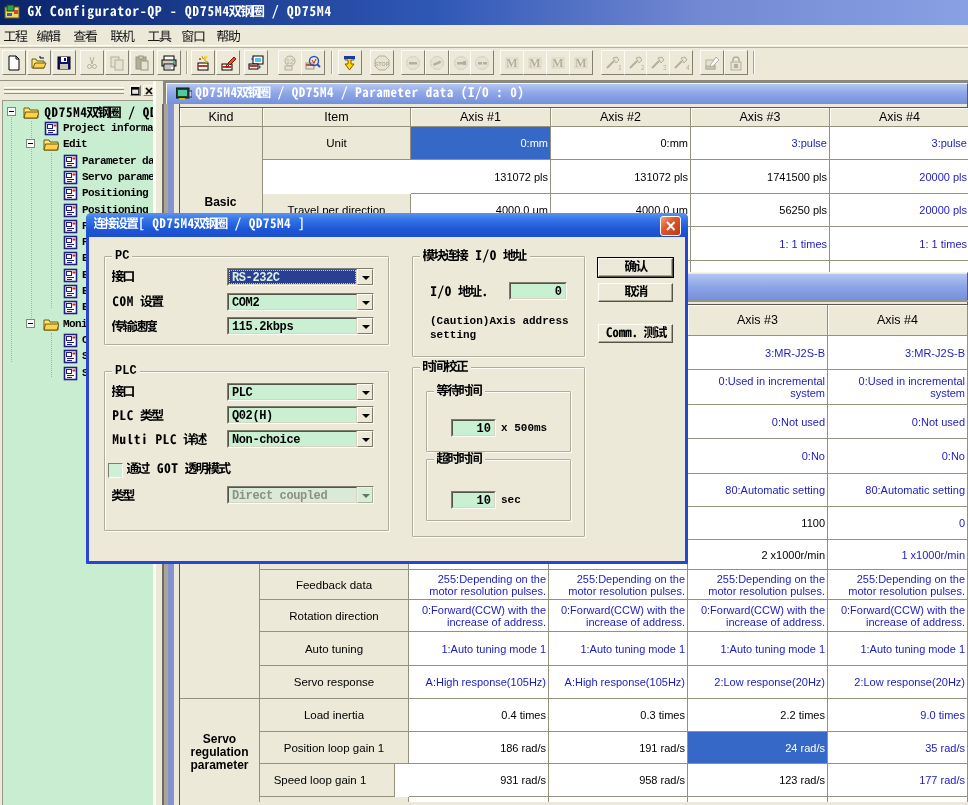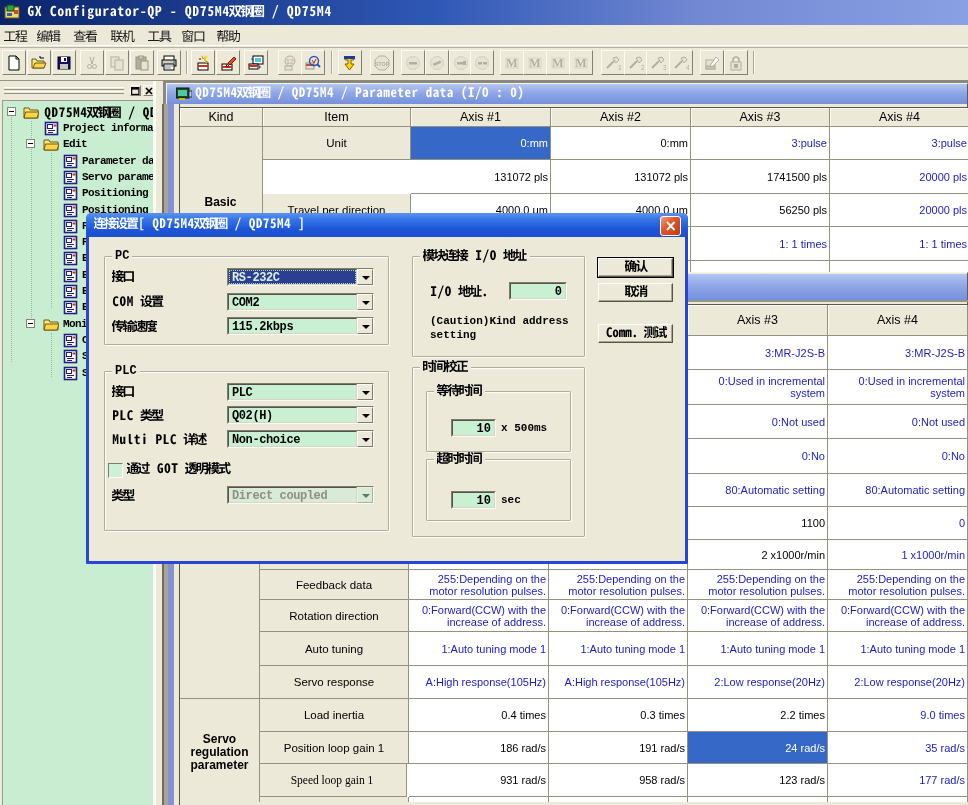--- a/index.html
+++ b/index.html
@@ -394,21 +394,21 @@
     <div class="icell" style="left:97px;top:619px;width:149px;height:33px;">Load inertia</div>
     <div class="vcell cellk" style="left:246px;top:619px;width:140px;height:33px;">0.4 times</div>
     <div class="vcell cellk" style="left:386px;top:619px;width:139px;height:33px;">0.3 times</div>
     <div class="vcell cellk" style="left:525px;top:619px;width:140px;height:33px;text-align:center;">2.2 times</div>
     <div class="vcell cellb" style="left:665px;top:619px;width:140px;height:33px;">9.0 times</div>
     <div class="icell" style="left:97px;top:652px;width:149px;height:32px;">Position loop gain 1</div>
     <div class="vcell cellk" style="left:246px;top:652px;width:140px;height:32px;">186 rad/s</div>
     <div class="vcell cellk" style="left:386px;top:652px;width:139px;height:32px;">191 rad/s</div>
     <div class="vcell sel" style="left:525px;top:652px;width:140px;height:32px;">24 rad/s</div>
     <div class="vcell cellb" style="left:665px;top:652px;width:140px;height:32px;">35 rad/s</div>
-    <div class="icell" style="left:95px;top:684px;width:149px;height:33px;font-family:Liberation Serif, serif;">Speed loop gain 1</div>
+    <div class="icell" style="left:83px;top:684px;width:149px;height:33px;">Speed loop gain 1</div>
     <div class="vcell cellk" style="left:246px;top:684px;width:140px;height:33px;">931 rad/s</div>
     <div class="vcell cellk" style="left:386px;top:684px;width:139px;height:33px;">958 rad/s</div>
     <div class="vcell cellk" style="left:525px;top:684px;width:140px;height:33px;">123 rad/s</div>
     <div class="vcell cellb" style="left:665px;top:684px;width:140px;height:33px;">177 rad/s</div>
     <div class="icell" style="left:97px;top:717px;width:149px;height:8px;"></div>
     <div class="vcell cellk" style="left:246px;top:717px;width:140px;height:8px;"></div>
     <div class="vcell cellk" style="left:386px;top:717px;width:139px;height:8px;"></div>
     <div class="vcell cellk" style="left:525px;top:717px;width:140px;height:8px;"></div>
     <div class="vcell cellk" style="left:665px;top:717px;width:140px;height:8px;"></div>
     <div class="kcell" style="left:17px;top:256px;width:80px;height:363px;border-bottom:1px solid #94927f"></div>
@@ -630,21 +630,21 @@
       <div class="grp" style="left:323px;top:19px;width:173px;height:101px"></div>
       <div class="glab" style="left:331px;top:12px"><svg class="tx" width="104" height="14" viewBox="0 0 104 14">
           <path transform="translate(0 11)" d="M5.8 -5.3H9.3V-4.7H5.8ZM5.8 -6.8H9.3V-6.3H5.8ZM8.5 -11.0V-10.2H7.0V-11.0H5.5V-10.2H3.9V-8.9H5.5V-8.1H7.0V-8.9H8.5V-8.1H10.0V-8.9H11.4V-10.2H10.0V-11.0ZM4.3 -7.9V-3.6H6.8C6.8 -3.3 6.7 -3.1 6.7 -2.8H3.7V-1.6H6.2C5.7 -0.9 4.8 -0.4 3.2 -0.1C3.5 0.2 3.9 0.8 4.0 1.2C6.2 0.7 7.2 -0.2 7.8 -1.3C8.4 -0.1 9.4 0.7 10.9 1.1C11.1 0.8 11.5 0.2 11.8 -0.1C10.7 -0.4 9.8 -0.9 9.2 -1.6H11.5V-2.8H8.2L8.3 -3.6H10.8V-7.9ZM1.1 -11.0V-8.6H-0.4V-7.2H1.1V-6.9C0.7 -5.4 0.1 -3.7 -0.7 -2.8C-0.4 -2.3 -0.1 -1.6 0.1 -1.2C0.4 -1.7 0.8 -2.5 1.1 -3.3V1.2H2.5V-4.7C2.8 -4.2 3.1 -3.6 3.2 -3.2L4.1 -4.3C3.9 -4.7 2.9 -6.2 2.5 -6.7V-7.2H3.7V-8.6H2.5V-11.0Z M20.4 -5.2H18.9C18.9 -5.6 18.9 -5.9 18.9 -6.3V-7.5H20.4ZM17.4 -10.9V-9.0H15.5V-7.5H17.4V-6.3C17.4 -5.9 17.4 -5.6 17.4 -5.2H15.2V-3.7H17.2C16.8 -2.3 15.9 -0.9 13.8 0.0C14.1 0.3 14.7 0.8 14.9 1.2C17.1 0.1 18.1 -1.3 18.6 -3.0C19.2 -1.1 20.2 0.4 21.8 1.2C22.1 0.8 22.6 0.1 22.9 -0.2C21.4 -0.8 20.3 -2.1 19.8 -3.7H22.7V-5.2H21.8V-9.0H18.9V-10.9ZM10.6 -2.5 11.3 -0.9C12.4 -1.4 13.9 -2.1 15.2 -2.8L14.9 -4.2L13.7 -3.7V-6.6H15.0V-8.0H13.7V-10.9H12.3V-8.0H10.9V-6.6H12.3V-3.1C11.7 -2.8 11.1 -2.6 10.6 -2.5Z M22.4 -10.2C23.0 -9.4 23.8 -8.4 24.1 -7.7L25.4 -8.6C25.1 -9.3 24.2 -10.2 23.6 -10.9ZM25.0 -6.7H22.0V-5.3H23.5V-1.7C22.9 -1.5 22.3 -1.0 21.7 -0.3L22.8 1.3C23.2 0.5 23.8 -0.4 24.2 -0.4C24.5 -0.4 24.9 0.0 25.5 0.4C26.5 0.9 27.6 1.1 29.3 1.1C30.7 1.1 32.9 1.0 33.8 0.9C33.8 0.4 34.1 -0.4 34.3 -0.8C33.0 -0.6 30.8 -0.5 29.4 -0.5C27.9 -0.5 26.6 -0.6 25.8 -1.1C25.4 -1.3 25.2 -1.5 25.0 -1.6ZM26.4 -5.0C26.5 -5.2 27.1 -5.3 27.6 -5.3H29.4V-4.1H25.6V-2.6H29.4V-0.8H31.0V-2.6H33.8V-4.1H31.0V-5.3H33.3V-6.7H31.0V-8.0H29.4V-6.7H27.9C28.2 -7.2 28.5 -7.8 28.8 -8.4H33.7V-9.8H29.3L29.7 -10.6L28.0 -11.1C27.9 -10.6 27.8 -10.2 27.6 -9.8H25.7V-8.4H27.1C26.9 -7.9 26.7 -7.5 26.6 -7.3C26.3 -6.9 26.1 -6.6 25.9 -6.5C26.0 -6.1 26.3 -5.4 26.4 -5.0Z M34.5 -11.0V-8.6H33.2V-7.1H34.5V-4.8C33.9 -4.7 33.4 -4.5 33.0 -4.4L33.3 -3.0L34.5 -3.3V-0.6C34.5 -0.4 34.5 -0.4 34.3 -0.4C34.1 -0.3 33.7 -0.3 33.2 -0.4C33.4 0.1 33.6 0.7 33.6 1.1C34.5 1.1 35.0 1.0 35.4 0.8C35.8 0.5 35.9 0.2 35.9 -0.6V-3.7L37.1 -4.1L36.9 -5.5L35.9 -5.2V-7.1H37.0V-8.6H35.9V-11.0ZM39.8 -8.6H42.4C42.2 -8.0 41.9 -7.4 41.6 -6.9H39.8L40.5 -7.2C40.4 -7.6 40.1 -8.1 39.8 -8.6ZM40.0 -10.7C40.1 -10.5 40.3 -10.2 40.4 -9.9H37.7V-8.6H39.4L38.5 -8.2C38.8 -7.8 39.1 -7.3 39.2 -6.9H37.3V-5.6H40.0C39.9 -5.2 39.7 -4.8 39.5 -4.4H37.1V-3.1H38.7C38.4 -2.6 38.0 -2.1 37.7 -1.7C38.5 -1.4 39.3 -1.1 40.1 -0.8C39.3 -0.5 38.2 -0.3 36.9 -0.2C37.1 0.2 37.4 0.7 37.5 1.1C39.3 0.9 40.7 0.5 41.7 -0.1C42.6 0.4 43.5 0.8 44.1 1.2L45.0 0.0C44.5 -0.3 43.7 -0.7 42.9 -1.1C43.3 -1.6 43.6 -2.3 43.9 -3.1H45.3V-4.4H41.1C41.2 -4.7 41.4 -5.1 41.5 -5.4L40.4 -5.6H45.2V-6.9H43.0C43.3 -7.3 43.6 -7.8 43.8 -8.2L42.7 -8.6H44.9V-9.9H42.0C41.9 -10.2 41.7 -10.6 41.5 -10.9ZM42.3 -3.1C42.1 -2.5 41.8 -2.1 41.5 -1.7C40.9 -1.9 40.4 -2.1 39.8 -2.3L40.3 -3.1Z M53.0 0.0H58.2V-1.6H56.5V-8.0H58.2V-9.7H53.0V-8.0H54.6V-1.6H53.0Z M59.8 2.4H61.1L65.8 -10.5H64.5Z M70.0 0.2C71.7 0.2 72.9 -1.5 72.9 -4.9C72.9 -8.3 71.7 -9.8 70.0 -9.8C68.3 -9.8 67.1 -8.3 67.1 -4.9C67.1 -1.5 68.3 0.2 70.0 0.2ZM70.0 -1.5C69.5 -1.5 69.1 -2.1 69.1 -4.9C69.1 -7.6 69.5 -8.2 70.0 -8.2C70.5 -8.2 70.9 -7.6 70.9 -4.9C70.9 -2.1 70.5 -1.5 70.0 -1.5Z M85.4 -9.8V-6.4L84.1 -5.8L84.7 -4.4L85.4 -4.7V-1.4C85.4 0.4 85.9 0.9 87.6 0.9C88.1 0.9 90.0 0.9 90.4 0.9C92.0 0.9 92.4 0.3 92.6 -1.5C92.2 -1.6 91.6 -1.9 91.2 -2.1C91.1 -0.8 91.0 -0.5 90.3 -0.5C89.9 -0.5 88.2 -0.5 87.8 -0.5C87.0 -0.5 86.9 -0.6 86.9 -1.4V-5.4L87.9 -5.8V-1.9H89.4V-6.5L90.5 -7.0C90.5 -5.1 90.5 -4.2 90.5 -4.0C90.4 -3.7 90.3 -3.7 90.2 -3.7C90.1 -3.7 89.8 -3.7 89.6 -3.7C89.7 -3.4 89.8 -2.8 89.9 -2.4C90.3 -2.4 90.9 -2.4 91.2 -2.6C91.7 -2.7 91.9 -3.1 91.9 -3.7C92.0 -4.2 92.0 -5.8 92.0 -8.2L92.1 -8.5L91.0 -8.9L90.7 -8.7L90.4 -8.5L89.4 -8.1V-11.0H87.9V-7.4L86.9 -7.0V-9.8ZM80.2 -2.2 80.8 -0.7C82.0 -1.2 83.5 -1.9 84.9 -2.6L84.5 -4.0L83.3 -3.5V-6.6H84.6V-8.0H83.3V-10.9H81.9V-8.0H80.3V-6.6H81.9V-2.9C81.2 -2.6 80.6 -2.4 80.2 -2.2Z M96.5 -8.2V-0.8H95.1V0.7H103.7V-0.8H101.0V-5.2H103.5V-6.7H101.0V-11.0H99.4V-0.8H98.0V-8.2ZM91.4 -2.5 92.0 -0.9C93.2 -1.4 94.8 -2.1 96.2 -2.7L95.9 -4.0L94.6 -3.5V-6.6H96.1V-8.0H94.6V-10.9H93.2V-8.0H91.6V-6.6H93.2V-3.0C92.5 -2.8 91.9 -2.6 91.4 -2.5Z" fill="#000"></path>
         </svg></div>
       <div style="position:absolute;left:341px;top:48px;"><svg class="tx" width="59" height="14" viewBox="0 0 59 14">
           <path transform="translate(0 11)" d="M1.0 0.0H6.2V-1.6H4.5V-8.0H6.2V-9.7H1.0V-8.0H2.6V-1.6H1.0Z M7.8 2.4H9.1L13.8 -10.5H12.5Z M18.0 0.2C19.7 0.2 20.9 -1.5 20.9 -4.9C20.9 -8.3 19.7 -9.8 18.0 -9.8C16.3 -9.8 15.1 -8.3 15.1 -4.9C15.1 -1.5 16.3 0.2 18.0 0.2ZM18.0 -1.5C17.5 -1.5 17.1 -2.1 17.1 -4.9C17.1 -7.6 17.5 -8.2 18.0 -8.2C18.5 -8.2 18.9 -7.6 18.9 -4.9C18.9 -2.1 18.5 -1.5 18.0 -1.5Z M33.4 -9.8V-6.4L32.1 -5.8L32.7 -4.4L33.4 -4.7V-1.4C33.4 0.4 33.9 0.9 35.6 0.9C36.1 0.9 38.0 0.9 38.4 0.9C40.0 0.9 40.4 0.3 40.6 -1.5C40.2 -1.6 39.6 -1.9 39.2 -2.1C39.1 -0.8 39.0 -0.5 38.3 -0.5C37.9 -0.5 36.2 -0.5 35.8 -0.5C35.0 -0.5 34.9 -0.6 34.9 -1.4V-5.4L35.9 -5.8V-1.9H37.4V-6.5L38.5 -7.0C38.5 -5.1 38.5 -4.2 38.5 -4.0C38.4 -3.7 38.3 -3.7 38.2 -3.7C38.1 -3.7 37.8 -3.7 37.6 -3.7C37.7 -3.4 37.8 -2.8 37.9 -2.4C38.3 -2.4 38.9 -2.4 39.2 -2.6C39.7 -2.7 39.9 -3.1 39.9 -3.7C40.0 -4.2 40.0 -5.8 40.0 -8.2L40.1 -8.5L39.0 -8.9L38.7 -8.7L38.4 -8.5L37.4 -8.1V-11.0H35.9V-7.4L34.9 -7.0V-9.8ZM28.2 -2.2 28.8 -0.7C30.0 -1.2 31.5 -1.9 32.9 -2.6L32.5 -4.0L31.3 -3.5V-6.6H32.6V-8.0H31.3V-10.9H29.9V-8.0H28.3V-6.6H29.9V-2.9C29.2 -2.6 28.6 -2.4 28.2 -2.2Z M44.5 -8.2V-0.8H43.1V0.7H51.7V-0.8H49.0V-5.2H51.5V-6.7H49.0V-11.0H47.4V-0.8H46.0V-8.2ZM39.4 -2.5 40.0 -0.9C41.2 -1.4 42.8 -2.1 44.2 -2.7L43.9 -4.0L42.6 -3.5V-6.6H44.1V-8.0H42.6V-10.9H41.2V-8.0H39.6V-6.6H41.2V-3.0C40.5 -2.8 39.9 -2.6 39.4 -2.5Z M54.8 0.2C55.5 0.2 56.0 -0.4 56.0 -1.1C56.0 -1.8 55.5 -2.3 54.8 -2.3C54.1 -2.3 53.6 -1.8 53.6 -1.1C53.6 -0.4 54.1 0.2 54.8 0.2Z" fill="#000"></path>
         </svg></div>
       <div class="field" style="left:420px;top:45px;width:58px">
         <div class="in">0</div>
       </div>
-      <div class="mtext" style="left:341px;top:78px;font-size:11px">(Caution)Kind address</div>
+      <div class="mtext" style="left:341px;top:78px;font-size:11px">(Caution)Axis address</div>
       <div class="mtext" style="left:341px;top:92px;font-size:11px">setting</div>
       <div class="grp" style="left:323px;top:130px;width:173px;height:170px"></div>
       <div class="glab" style="left:331px;top:123px"><svg class="tx" width="45" height="14" viewBox="0 0 45 14">
           <path transform="translate(0 11)" d="M5.1 -5.6C5.7 -4.6 6.5 -3.3 6.9 -2.6L8.3 -3.4C7.9 -4.1 7.0 -5.3 6.4 -6.2ZM3.0 -5.0V-2.6H1.4V-5.0ZM3.0 -6.4H1.4V-8.6H3.0ZM-0.0 -10.0V-0.2H1.4V-1.2H4.4V-10.0ZM8.8 -11.0V-8.6H4.9V-7.1H8.8V-0.9C8.8 -0.7 8.7 -0.6 8.4 -0.6C8.1 -0.6 7.2 -0.6 6.3 -0.6C6.5 -0.2 6.7 0.5 6.8 1.0C8.1 1.0 9.0 0.9 9.6 0.7C10.2 0.4 10.4 0.0 10.4 -0.9V-7.1H11.7V-8.6H10.4V-11.0Z M11.2 -7.9V1.1H12.8V-7.9ZM11.4 -10.2C12.0 -9.6 12.7 -8.7 12.9 -8.2L14.3 -9.0C14.0 -9.6 13.2 -10.4 12.6 -11.0ZM15.6 -3.7H18.1V-2.4H15.6ZM15.6 -6.1H18.1V-4.9H15.6ZM14.2 -7.4V-1.2H19.5V-7.4ZM14.7 -10.4V-8.9H20.9V-0.5C20.9 -0.4 20.8 -0.3 20.7 -0.3C20.5 -0.3 20.0 -0.3 19.6 -0.3C19.8 0.1 20.0 0.7 20.1 1.1C20.9 1.1 21.5 1.1 21.9 0.8C22.4 0.6 22.5 0.2 22.5 -0.5V-10.4Z M31.1 -5.4C30.9 -4.6 30.6 -3.8 30.1 -3.2C29.6 -3.8 29.2 -4.6 28.9 -5.4L28.2 -5.2C28.7 -5.8 29.2 -6.5 29.7 -7.1L28.3 -7.8C27.8 -6.9 26.9 -5.9 26.1 -5.2C26.4 -5.0 26.9 -4.6 27.2 -4.3L27.7 -4.7C28.1 -3.7 28.6 -2.8 29.1 -2.0C28.3 -1.2 27.3 -0.5 26.0 -0.0C26.3 0.2 26.8 0.8 27.0 1.2C28.2 0.7 29.3 0.0 30.1 -0.8C31.0 0.0 32.0 0.7 33.2 1.1C33.5 0.7 33.9 0.0 34.3 -0.3C33.1 -0.7 32.0 -1.2 31.2 -2.0C31.8 -2.8 32.3 -3.8 32.6 -4.9C32.7 -4.7 32.8 -4.5 32.9 -4.4L34.1 -5.4C33.6 -6.1 32.7 -7.1 31.9 -7.8H34.0V-9.2H30.4L31.2 -9.6C31.1 -10.0 30.7 -10.7 30.2 -11.2L28.9 -10.7C29.2 -10.3 29.5 -9.7 29.7 -9.2H26.8V-7.8H31.6L30.7 -7.0C31.3 -6.5 32.0 -5.7 32.5 -5.1ZM23.7 -11.0V-8.5H22.1V-7.0H23.4C23.1 -5.4 22.5 -3.6 21.7 -2.6C22.0 -2.2 22.3 -1.5 22.5 -1.0C22.9 -1.8 23.4 -2.9 23.7 -4.1V1.2H25.1V-4.6C25.4 -4.0 25.7 -3.3 25.9 -2.9L26.7 -4.0C26.5 -4.4 25.5 -6.2 25.1 -6.6V-7.0H26.4V-8.5H25.1V-11.0Z M34.9 -6.7V-0.8H33.3V0.7H45.2V-0.8H40.4V-4.3H44.1V-5.8H40.4V-8.7H44.8V-10.2H33.7V-8.7H38.8V-0.8H36.5V-6.7Z" fill="#000"></path>
         </svg></div>
       <div class="grp" style="left:337px;top:154px;width:145px;height:61px"></div>
       <div class="glab" style="left:345px;top:147px"><svg class="tx" width="45" height="14" viewBox="0 0 45 14">
           <path transform="translate(0 11)" d="M1.9 -1.3C2.6 -0.8 3.5 0.0 3.8 0.6L5.0 -0.4C4.7 -0.8 4.1 -1.4 3.5 -1.9H7.3V-0.5C7.3 -0.3 7.3 -0.3 7.1 -0.3C6.8 -0.3 6.1 -0.3 5.4 -0.3C5.6 0.1 5.9 0.7 6.0 1.2C7.0 1.2 7.7 1.1 8.2 0.9C8.8 0.7 9.0 0.3 9.0 -0.4V-1.9H11.2V-3.2H9.0V-4.0H11.6V-5.3H6.4V-6.0H10.3V-7.3H6.4V-7.8C6.7 -8.1 6.9 -8.5 7.2 -8.8H7.7C8.0 -8.4 8.3 -7.8 8.5 -7.4L9.8 -8.0C9.7 -8.2 9.5 -8.5 9.3 -8.8H11.5V-10.1H7.9C8.0 -10.3 8.1 -10.6 8.2 -10.8L6.7 -11.2C6.4 -10.4 6.0 -9.6 5.5 -9.0V-10.1H2.6L2.9 -10.8L1.4 -11.2C1.0 -10.0 0.2 -8.9 -0.7 -8.2C-0.3 -8.0 0.3 -7.6 0.6 -7.3C1.0 -7.7 1.5 -8.3 1.8 -8.8H2.0C2.2 -8.4 2.5 -7.8 2.6 -7.5L3.9 -8.0C3.8 -8.2 3.7 -8.5 3.5 -8.8H5.3C5.1 -8.7 5.0 -8.5 4.8 -8.4C5.0 -8.3 5.3 -8.1 5.5 -7.9H4.8V-7.3H1.0V-6.0H4.8V-5.3H-0.3V-4.0H7.3V-3.2H0.2V-1.9H2.6Z M15.4 -2.4C16.0 -1.7 16.6 -0.7 16.9 -0.1L18.2 -0.9C17.9 -1.5 17.3 -2.4 16.7 -3.1ZM13.4 -11.0C12.8 -10.2 11.7 -9.1 10.7 -8.5C10.9 -8.1 11.3 -7.5 11.4 -7.1C12.7 -7.9 14.0 -9.2 14.8 -10.4ZM13.7 -8.2C12.9 -6.9 11.7 -5.6 10.5 -4.8C10.8 -4.4 11.2 -3.6 11.3 -3.2C11.7 -3.5 12.1 -3.9 12.5 -4.3V1.2H14.0V-6.0C14.2 -6.3 14.4 -6.6 14.6 -6.8V-5.6H19.7V-4.6H14.7V-3.2H19.7V-0.5C19.7 -0.3 19.7 -0.3 19.5 -0.3C19.3 -0.3 18.5 -0.3 17.9 -0.3C18.1 0.1 18.3 0.7 18.4 1.2C19.4 1.2 20.1 1.1 20.6 0.9C21.1 0.7 21.3 0.3 21.3 -0.5V-3.2H22.8V-4.6H21.3V-5.6H22.9V-7.0H19.5V-8.2H22.3V-9.6H19.5V-11.0H18.0V-9.6H15.3V-8.2H18.0V-7.0H14.7L15.0 -7.6Z M27.5 -5.6C28.1 -4.6 28.9 -3.3 29.3 -2.6L30.7 -3.4C30.3 -4.1 29.4 -5.3 28.8 -6.2ZM25.4 -5.0V-2.6H23.8V-5.0ZM25.4 -6.4H23.8V-8.6H25.4ZM22.4 -10.0V-0.2H23.8V-1.2H26.8V-10.0ZM31.2 -11.0V-8.6H27.3V-7.1H31.2V-0.9C31.2 -0.7 31.1 -0.6 30.8 -0.6C30.5 -0.6 29.6 -0.6 28.7 -0.6C28.9 -0.2 29.1 0.5 29.2 1.0C30.5 1.0 31.4 0.9 32.0 0.7C32.6 0.4 32.8 0.0 32.8 -0.9V-7.1H34.1V-8.6H32.8V-11.0Z M33.6 -7.9V1.1H35.2V-7.9ZM33.8 -10.2C34.4 -9.6 35.1 -8.7 35.3 -8.2L36.7 -9.0C36.4 -9.6 35.6 -10.4 35.0 -11.0ZM38.0 -3.7H40.5V-2.4H38.0ZM38.0 -6.1H40.5V-4.9H38.0ZM36.6 -7.4V-1.2H41.9V-7.4ZM37.1 -10.4V-8.9H43.3V-0.5C43.3 -0.4 43.2 -0.3 43.1 -0.3C42.9 -0.3 42.4 -0.3 42.0 -0.3C42.2 0.1 42.4 0.7 42.5 1.1C43.3 1.1 43.9 1.1 44.3 0.8C44.8 0.6 44.9 0.2 44.9 -0.5V-10.4Z" fill="#000"></path>
         </svg></div>
       <div class="field" style="left:362px;top:182px;width:45px">

